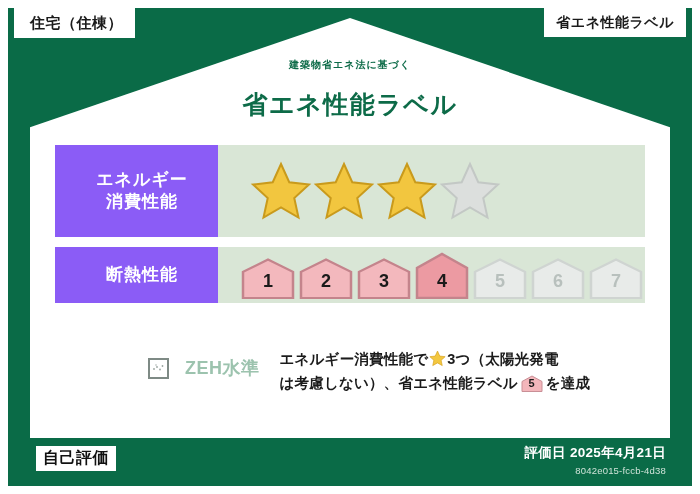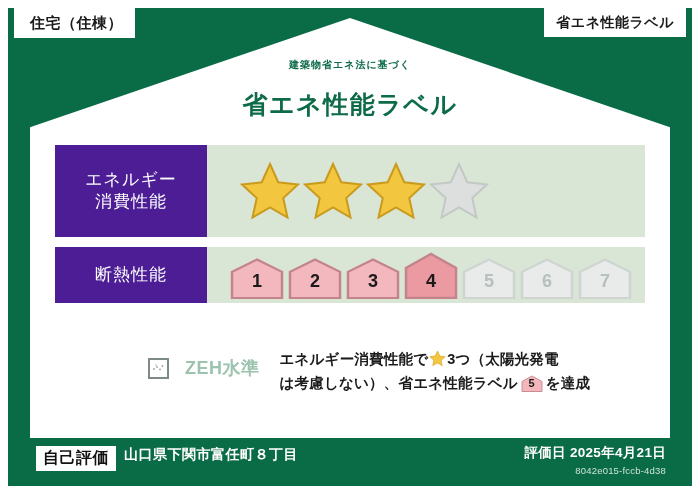--- a/index.html
+++ b/index.html
@@ -60,27 +60,28 @@
   
   .perf-row{
     position:absolute;left:55px;width:590px;
     display:flex;align-items:stretch;
   }
   .row-energy{top:145px;height:92px;}
   .row-insul{top:247px;height:56px;}
 
   .row-label{
     width:152px;flex:0 0 152px;
-    background:#4c1d95;
+    background:#8b5cf6;
     color:#ffffff;
     display:flex;flex-direction:column;
     align-items:center;justify-content:center;
-    font-weight:normal;font-size:17px;line-height:1.28;
+    font-weight:bold;font-size:17px;line-height:1.28;
     letter-spacing:1px;
     text-align:center;
+    padding-left:11px;
   }
   .row-label.small{font-size:17px;}
   .row-value{
     flex:1 1 auto;
     background:#d9e6d6;
     display:flex;align-items:center;
     padding-left:10px;
   }
   .row-energy .row-value{justify-content:flex-start;padding-left:32px;}
   .row-insul .row-value{justify-content:flex-start;padding-left:22px;}
@@ -293,21 +294,20 @@
             <polygon points="2,33 2,13 22,2 42,13 42,33" fill="#f3b6bb" stroke="#c98f96" stroke-width="2"></polygon>
           </svg>
           <span class="num">5</span>
         </span><span>を達成</span>
       </span>
     </div>
   </div>
 
   <div class="footer-left">
     <span class="selfeval-chip">自己評価</span>
-    <span class="address">山口県下関市富任町８丁目</span>
   </div>
 
   <div class="footer-right">
     <div class="eval-date">
       <span>評価日</span>
       <span>2025年4月21日</span>
     </div>
     <div class="hash">8042e015-fccb-4d38</div>
   </div>
 

